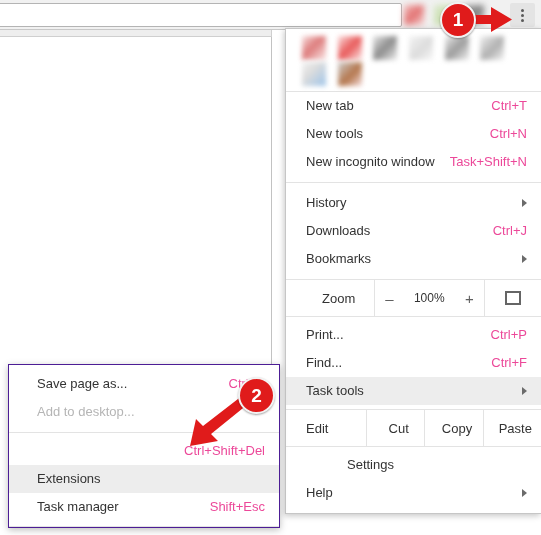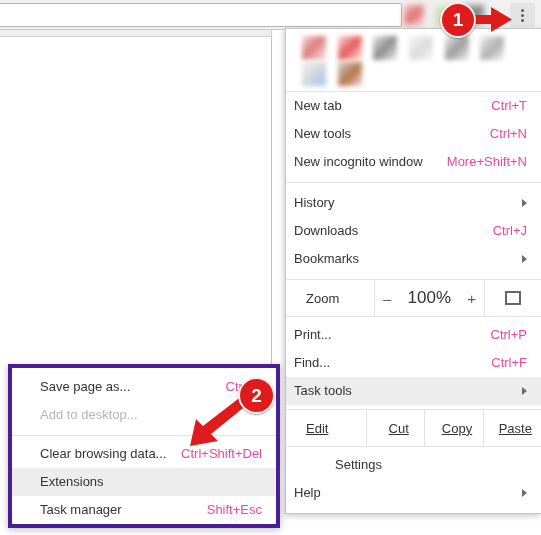--- a/index.html
+++ b/index.html
@@ -92,21 +92,21 @@
     filter: blur(2.6px);
     vertical-align: top;
   }
   .menu-sep {
     height: 0; border-top: 1px solid #e3e3e3;
     margin: 0;
   }
   .mi {
     position: relative;
     height: 28px; line-height: 28px;
-    padding: 0 14px 0 8px;
+    padding: 0 14px 0 20px;
     white-space: nowrap;
     box-sizing: border-box;
   }
   .mi .lbl { color: #333333; font-size: 13px; }
   .mi .acc {
     position: absolute; right: 14px; top: 0;
     color: #ec4899; font-size: 13px;
   }
   .mi .arrow {
     position: absolute; right: 14px; top: 10px;
@@ -118,71 +118,71 @@
   .mi.hl { background: #ededed; }
 
   
   .zoom-row {
     display: flex; height: 36px; align-items: stretch;
     font-size: 13px;
   }
   .zoom-label {
     flex: 0 0 88px;
     display: flex; align-items: center;
-    padding-left: 20px;
+    padding-left: 36px;
     color: #333333;
     box-sizing: border-box;
   }
   .zoom-ctrl {
     flex: 0 0 110px;
     display: flex; align-items: center; justify-content: space-around;
     border-left: 1px solid #e3e3e3;
     color: #444444;
     box-sizing: border-box;
   }
   .zoom-ctrl .sym { font-size: 15px; color: #5f5f5f; }
-  .zoom-ctrl .pct { font-size: 17px; color: #333333; }
+  .zoom-ctrl .pct { font-size: 12px; color: #333333; }
   .zoom-full {
     flex: 1 1 auto;
     display: flex; align-items: center; justify-content: center;
     border-left: 1px solid #e3e3e3;
   }
   .fs-icon { position: relative; width: 16px; height: 14px; }
   .fs-icon i {
     position: absolute; width: 6px; height: 5px; border: 2px solid #656565;
   }
   .fs-icon .tl { left: 0; top: 0; border-right: none; border-bottom: none; }
   .fs-icon .tr { right: 0; top: 0; border-left: none; border-bottom: none; }
   .fs-icon .bl { left: 0; bottom: 0; border-right: none; border-top: none; }
   .fs-icon .br { right: 0; bottom: 0; border-left: none; border-top: none; }
 
   
   .edit-row {
-    display: flex; height: 36px; font-size: 13px; text-decoration: underline;
+    display: flex; height: 36px; font-size: 13px;
   }
   .edit-row .ecell {
     flex: 1 1 0;
     display: flex; align-items: center; justify-content: center;
     border-left: 1px solid #e3e3e3;
     color: #333333;
     padding-left: 6px;
   }
   .edit-row .ecell.first {
     border-left: none;
     justify-content: flex-start;
     padding-left: 20px;
     flex: 0 0 80px;
     box-sizing: border-box;
   }
 
   
   .submenu {
     position: absolute; left: 8px; top: 364px; width: 272px; height: 164px;
     background: #ffffff;
-    border: 4px solid #4c1d95;
+    border: 1px solid #4c1d95;
     box-shadow: 0 2px 7px rgba(0,0,0,0.26);
     box-sizing: border-box;
     font-size: 13px;
   }
   .submenu .mi { padding: 0 14px 0 28px; }
   .submenu .mi.disabled .lbl { color: #b5b5b5; }
 
   
   .badge {
     position: absolute;
@@ -247,21 +247,21 @@
     <div class="mi">
       <span class="lbl">New tab</span>
       <span class="acc">Ctrl+T</span>
     </div>
     <div class="mi">
       <span class="lbl">New tools</span>
       <span class="acc">Ctrl+N</span>
     </div>
     <div class="mi">
       <span class="lbl">New incognito window</span>
-      <span class="acc">More+Shift+N</span>
+      <span class="acc">Task+Shift+N</span>
     </div>
 
     <div class="menu-sep" style="margin-top:6px;margin-bottom:6px;"></div>
 
     <div class="mi">
       <span class="lbl">History</span>
       <span class="arrow"></span>
     </div>
     <div class="mi">
       <span class="lbl">Downloads</span>
@@ -333,21 +333,20 @@
       <span class="acc">Ctrl+S</span>
     </div>
     <div class="mi disabled">
       <span class="lbl">Add to desktop...</span>
       <span class="acc"></span>
     </div>
 
     <div class="menu-sep" style="margin-top:6px;margin-bottom:4px;"></div>
 
     <div class="mi">
-      <span class="lbl">Clear browsing data...</span>
       <span class="acc">Ctrl+Shift+Del</span>
     </div>
     <div class="mi hl">
       <span class="lbl">Extensions</span>
       <span class="acc"></span>
     </div>
     <div class="mi">
       <span class="lbl">Task manager</span>
       <span class="acc">Shift+Esc</span>
     </div>

